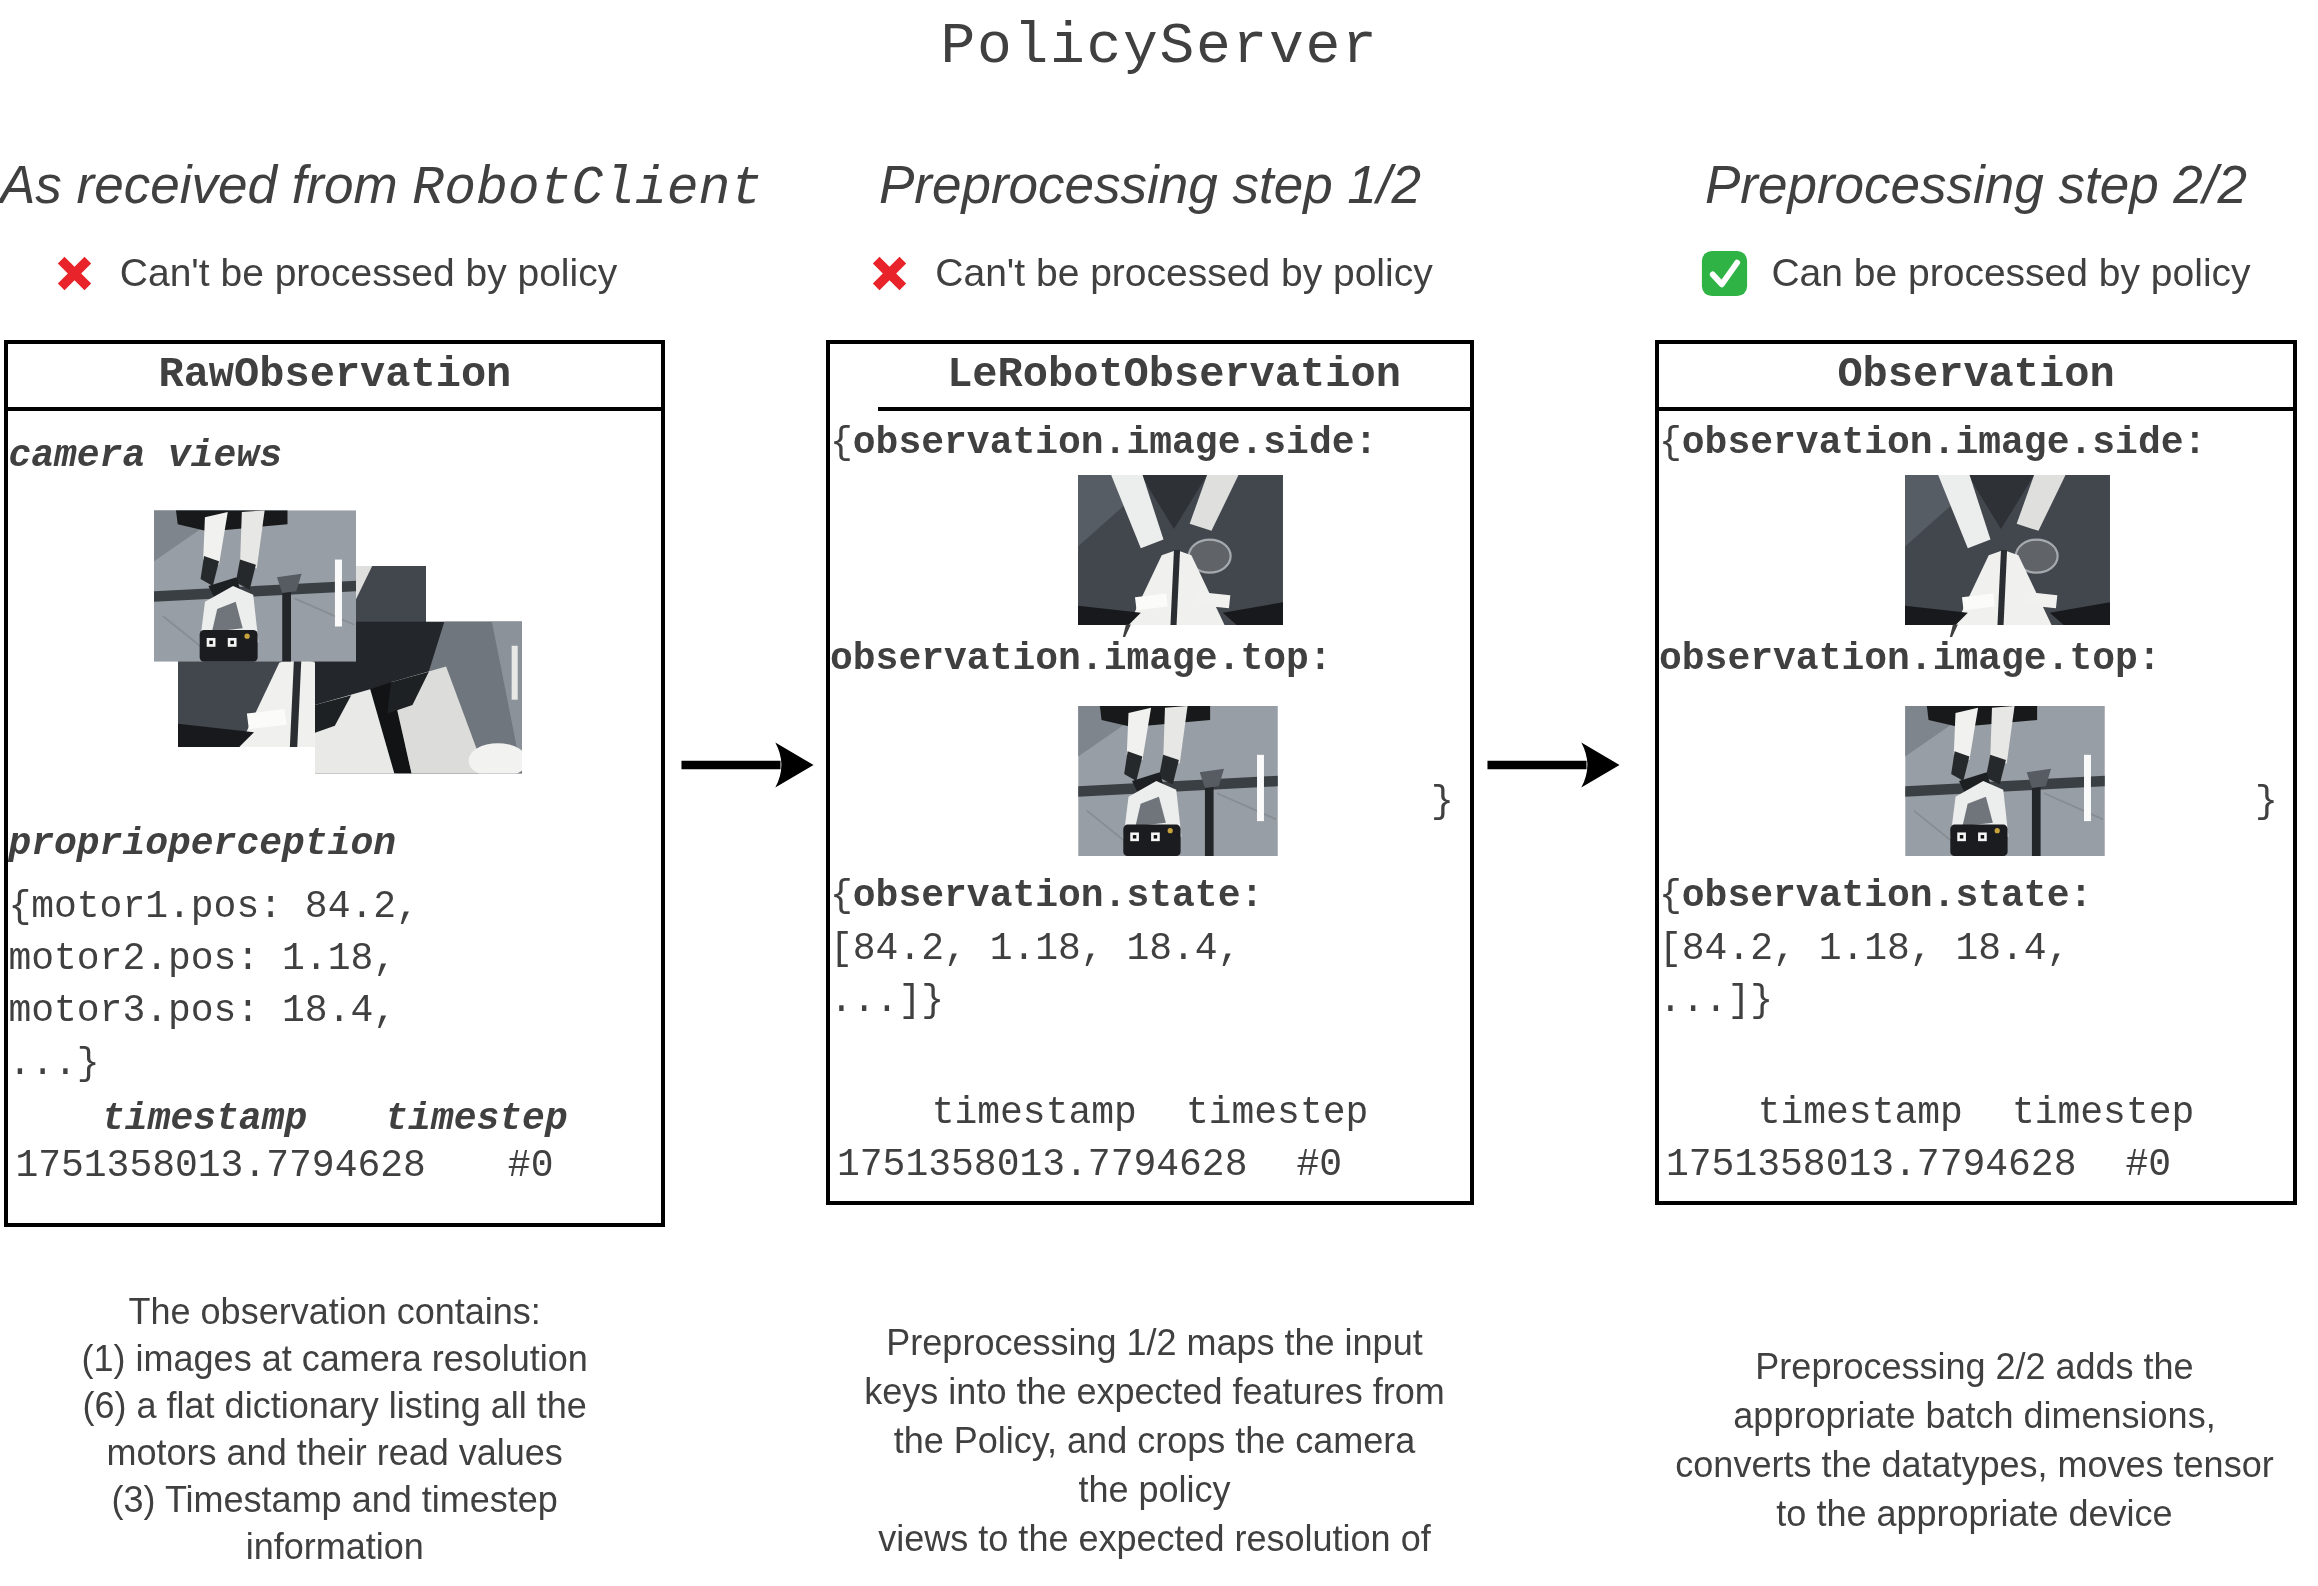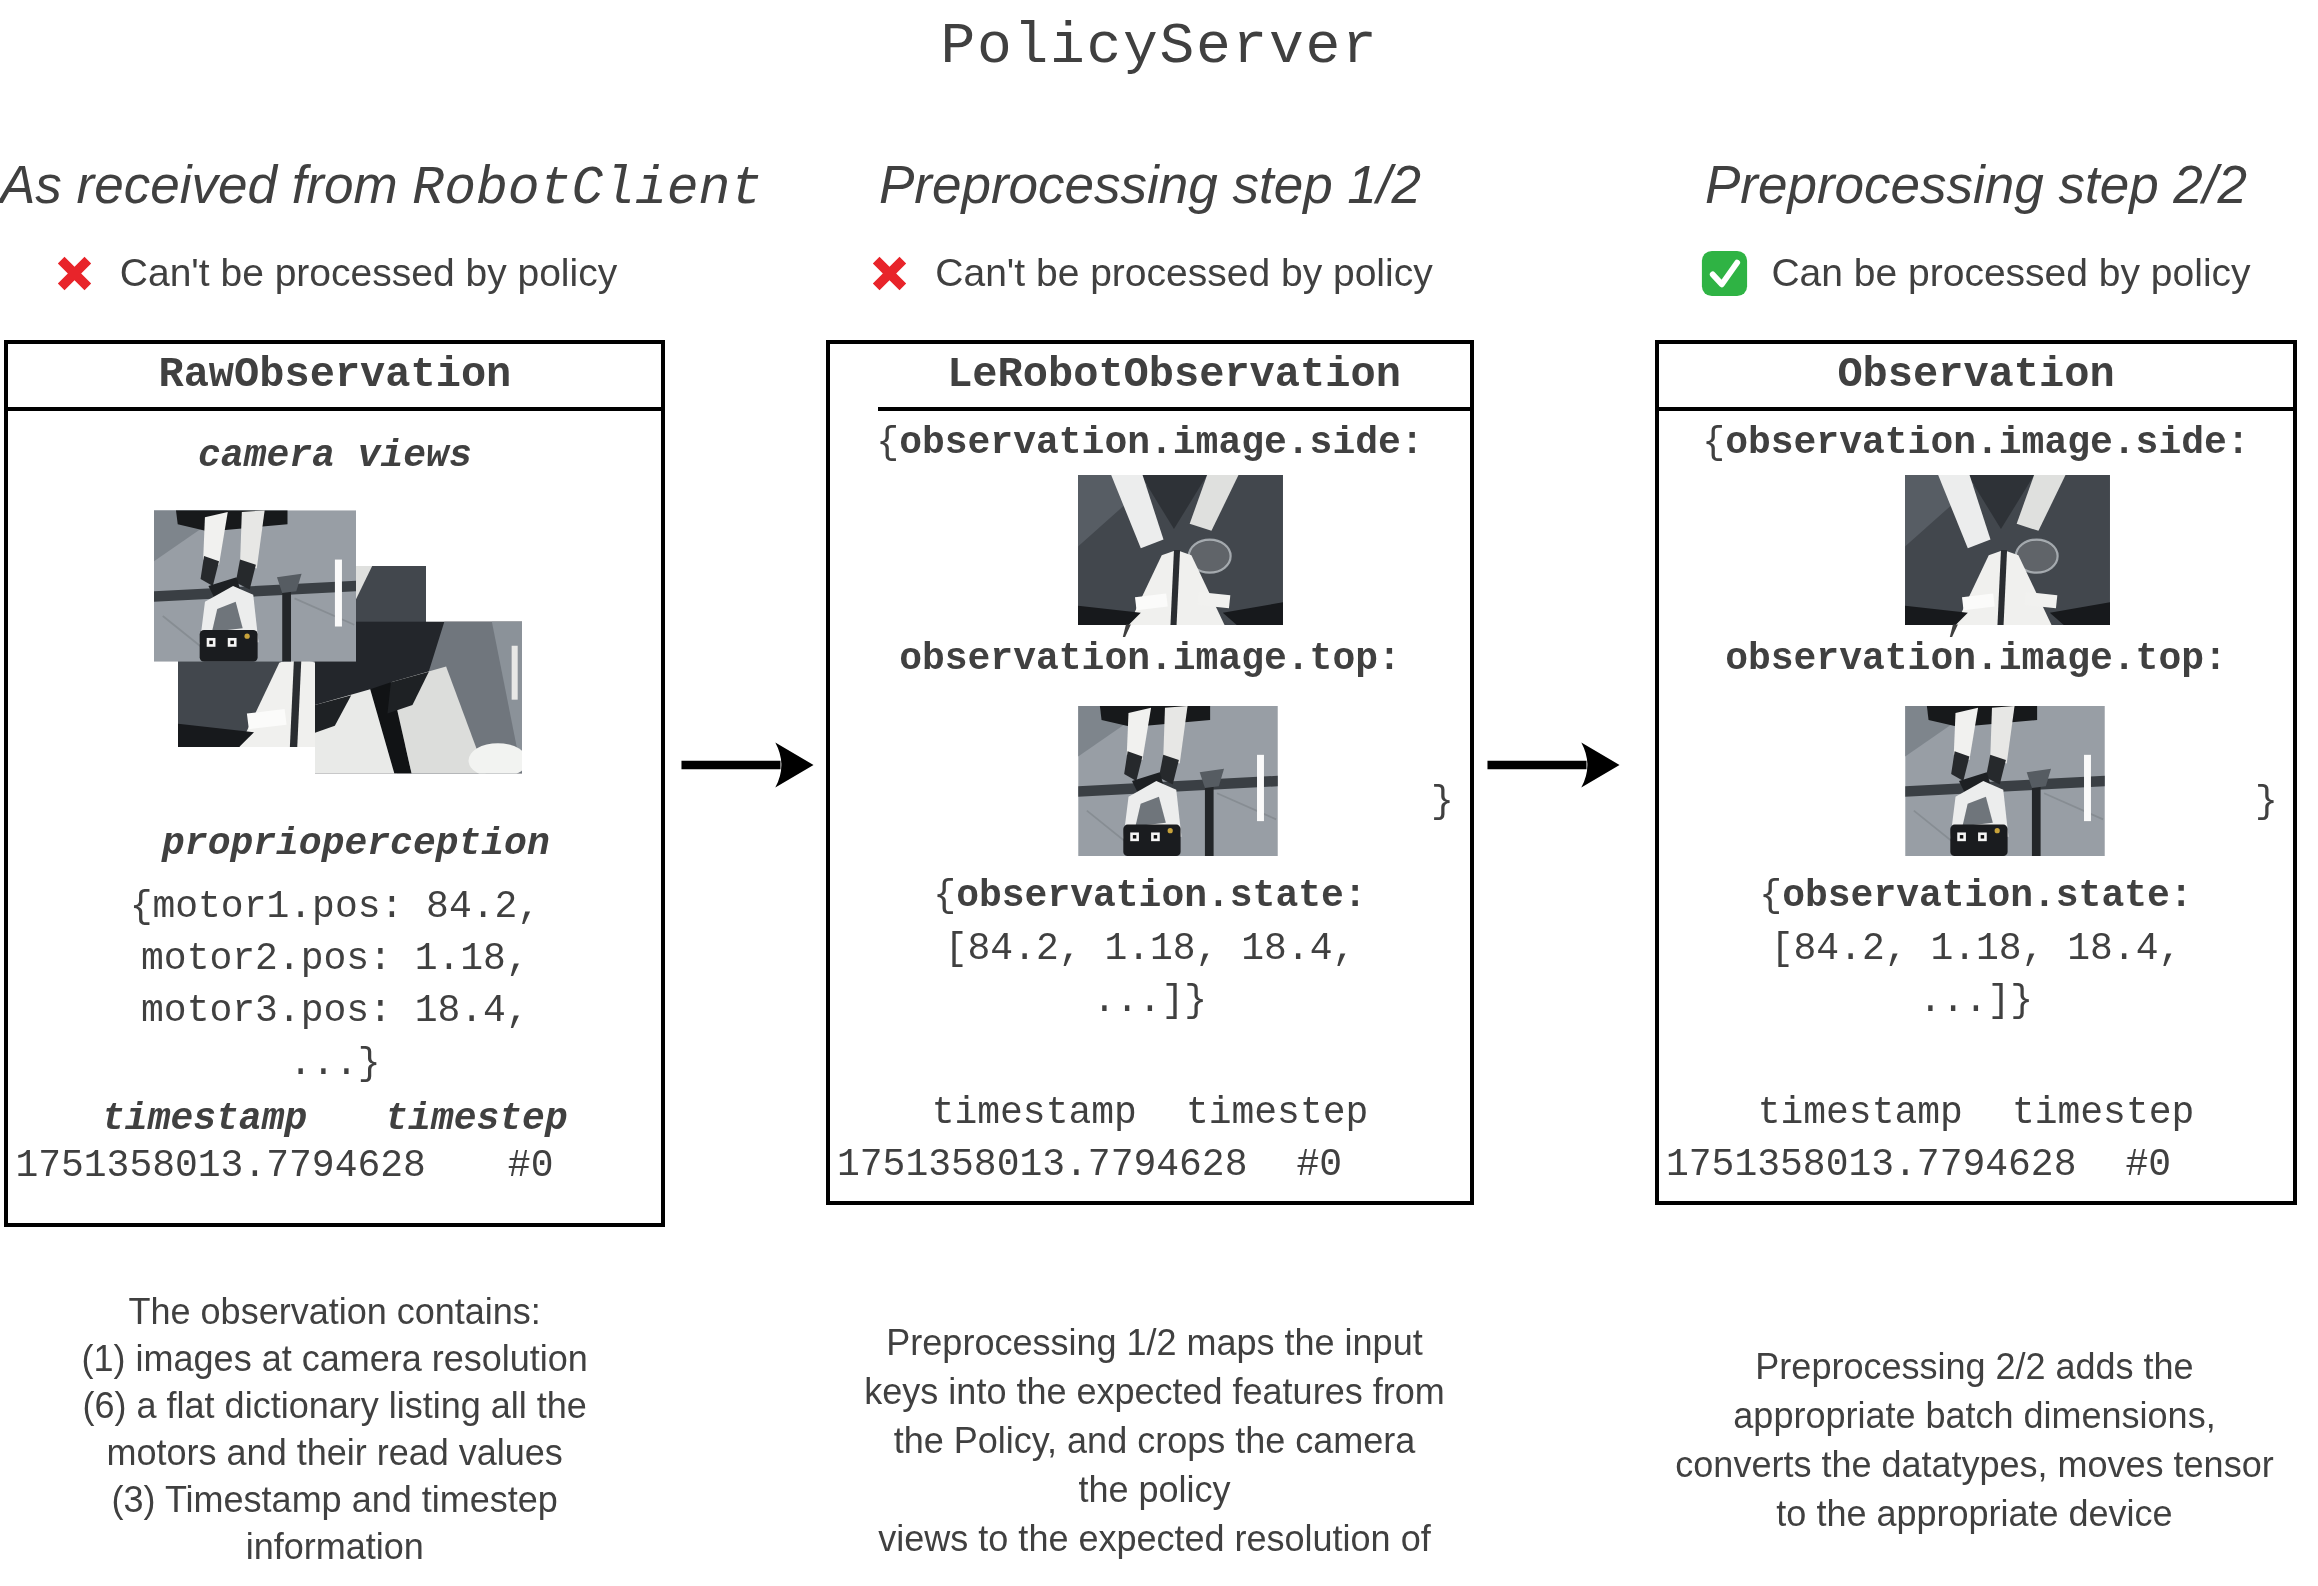--- a/index.html
+++ b/index.html
@@ -10,21 +10,21 @@
               font-family:"Liberation Mono",monospace;white-space:nowrap;}
   .col-header{top:159px;height:52px;line-height:52px;font-size:53px;font-style:italic;
               text-align:center;white-space:nowrap;}
   .col-header .header-code{font-family:"Liberation Mono",monospace;}
   .status-row{top:245px;height:56px;display:flex;align-items:center;justify-content:center;
               gap:23px;font-size:39px;white-space:nowrap;}
   .status-row svg{flex:0 0 auto;}
   .box{border:4.4px solid #000;background:#fff;box-sizing:border-box;}
   .box-title{height:63px;line-height:63px;border-bottom:4.4px solid #000;text-align:center;
              font-weight:bold;font-size:42px;font-family:"Liberation Mono",monospace;}
-  .bline{position:absolute;left:0;right:0;height:49px;line-height:49px;text-align:center;
+  .bline{position:absolute;left:0;right:0;height:49px;line-height:49px;text-align:left;
          font-family:"Liberation Mono",monospace;font-size:38px;white-space:nowrap;}
   .bold{font-weight:bold;}
   .bi{font-weight:bold;font-style:italic;}
   .ts-row{display:flex;justify-content:center;gap:78px;}
   .ts-row-tight{display:flex;justify-content:center;gap:49px;}
   .digits-row{display:flex;justify-content:flex-start;padding-left:7px;text-align:center;gap:26px;}
   .caption{position:absolute;text-align:center;font-size:36px;line-height:47px;}
   .caption div{white-space:nowrap;}
   .cap-l2{line-height:49px;}
   .img-frame{position:absolute;}
@@ -127,21 +127,21 @@
     <svg class="img-frame" style="left:170px;top:222px;" width="248" height="181" viewBox="0 0 285 208">
       <use href="#scene-side" width="285" height="208"></use>
     </svg>
     <svg class="img-frame" style="left:307px;top:277px;" width="207" height="153" viewBox="0 0 238 175">
       <use href="#scene-close" width="238" height="175"></use>
     </svg>
     <svg class="img-frame" style="left:146px;top:166px;" width="202" height="152" viewBox="0 0 232 174">
       <use href="#scene-top" width="232" height="174"></use>
     </svg>
 
-    <div class="bline bi" style="top:475px;padding-left:42px;">proprioperception</div>
+    <div class="bline bi" style="top:475px;">proprioperception</div>
     <div class="bline" style="top:538px;">{motor1.pos: 84.2,</div>
     <div class="bline" style="top:590px;">motor2.pos: 1.18,</div>
     <div class="bline" style="top:642px;">motor3.pos: 18.4,</div>
     <div class="bline" style="top:695px;">...}</div>
 
     <div class="bline ts-row" style="top:750px;">
       <span class="bi">timestamp</span>
       <span class="bi">timestep</span>
     </div>
     <div class="bline digits-row" style="top:797px;">

